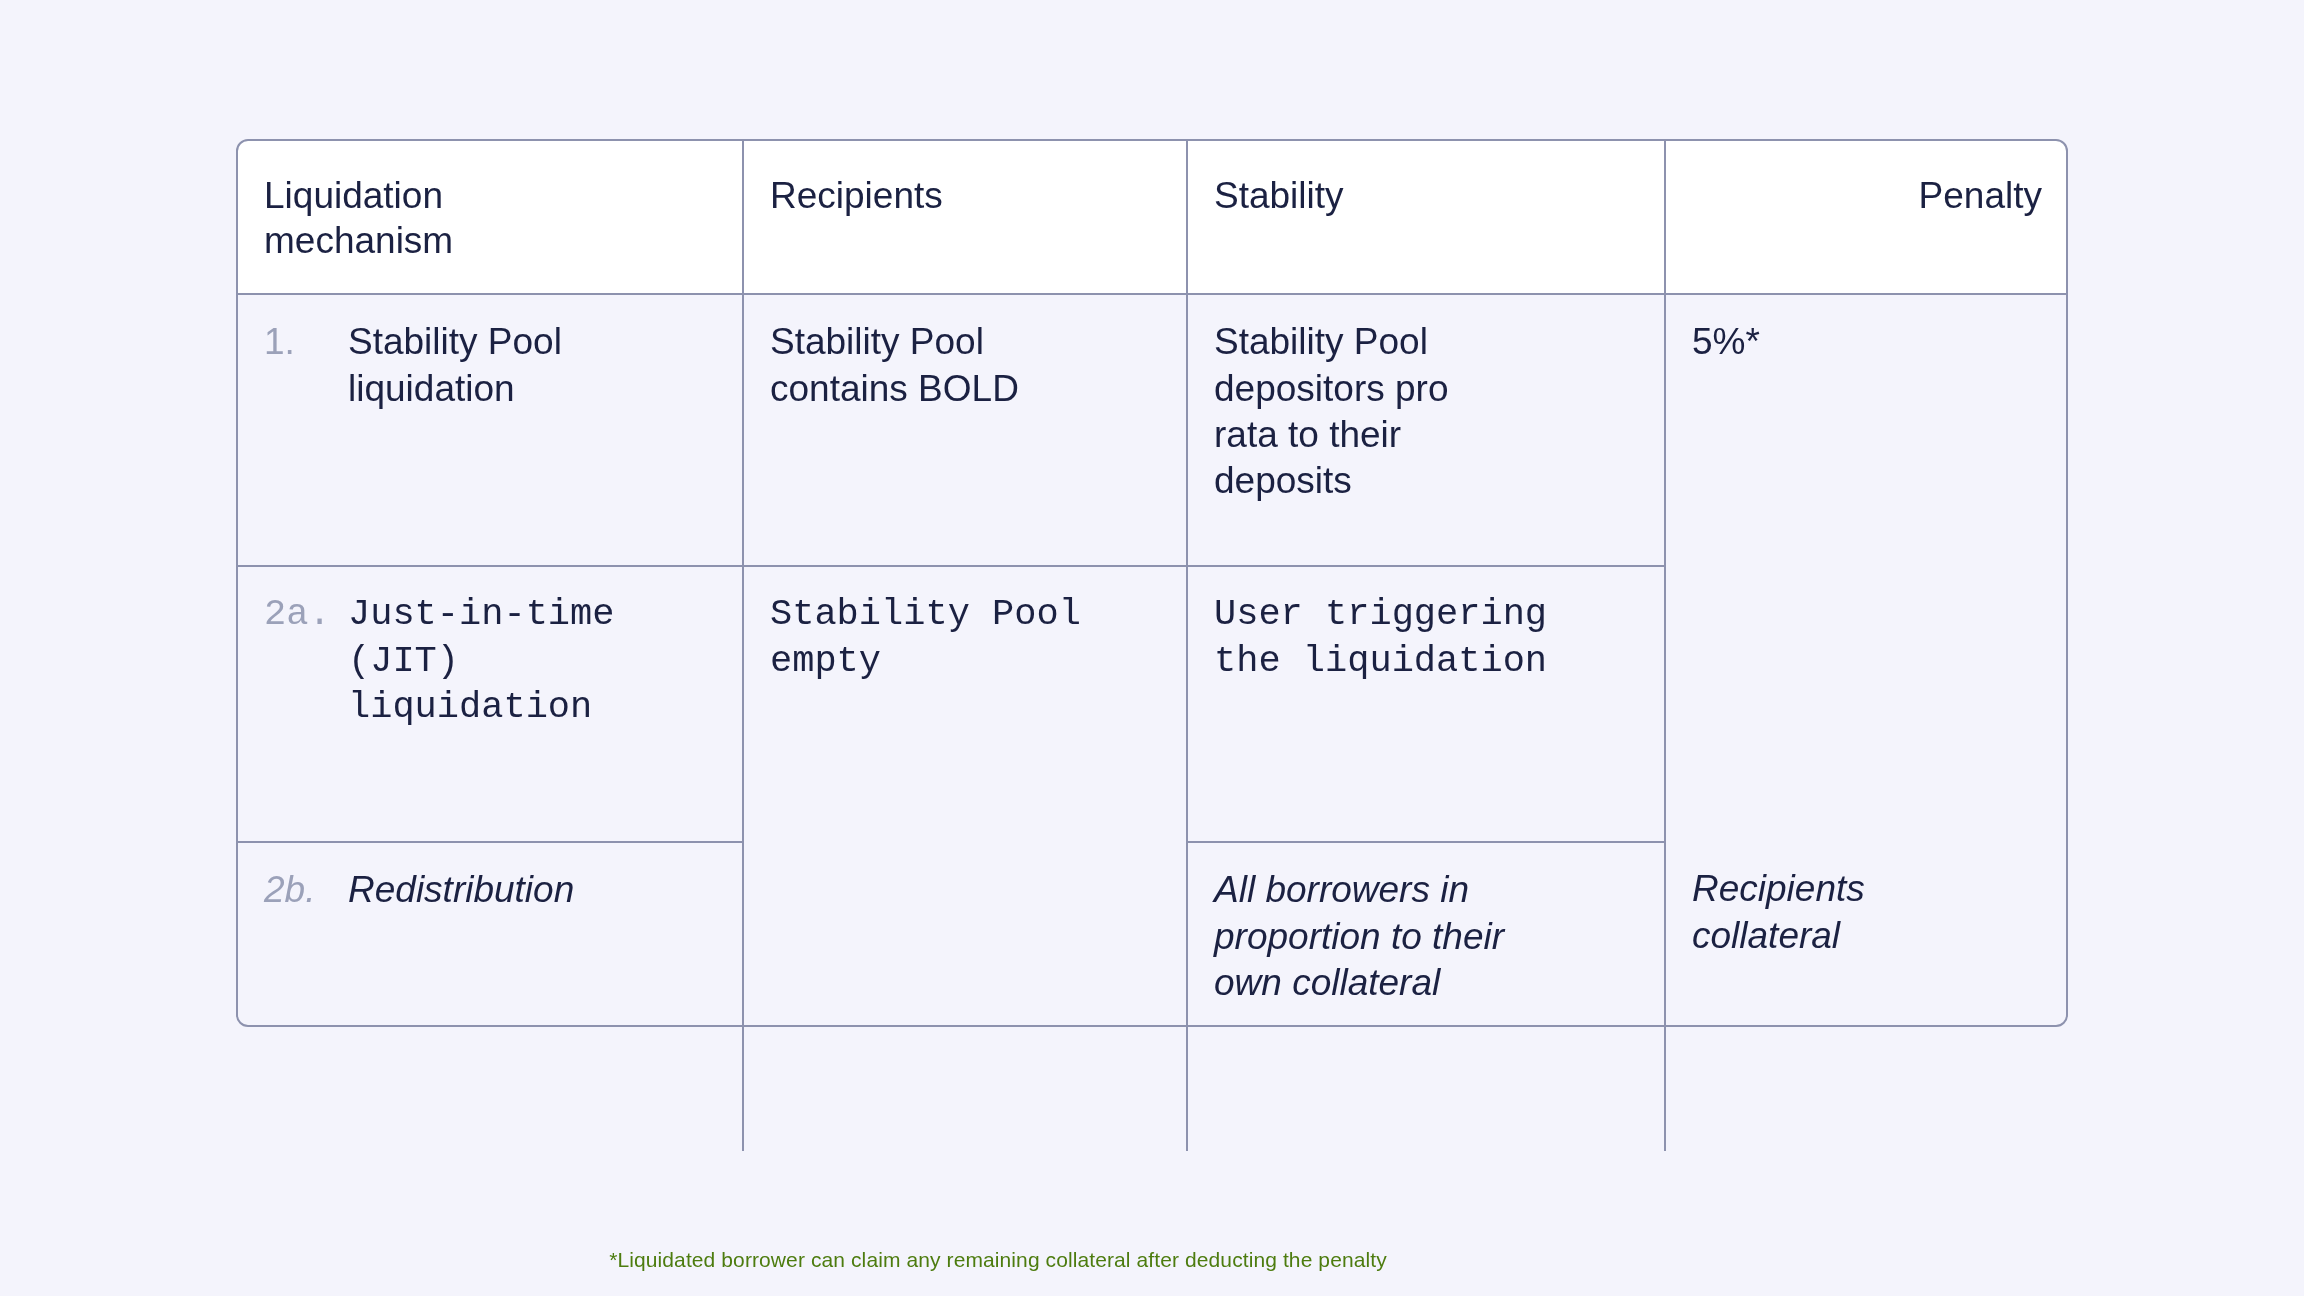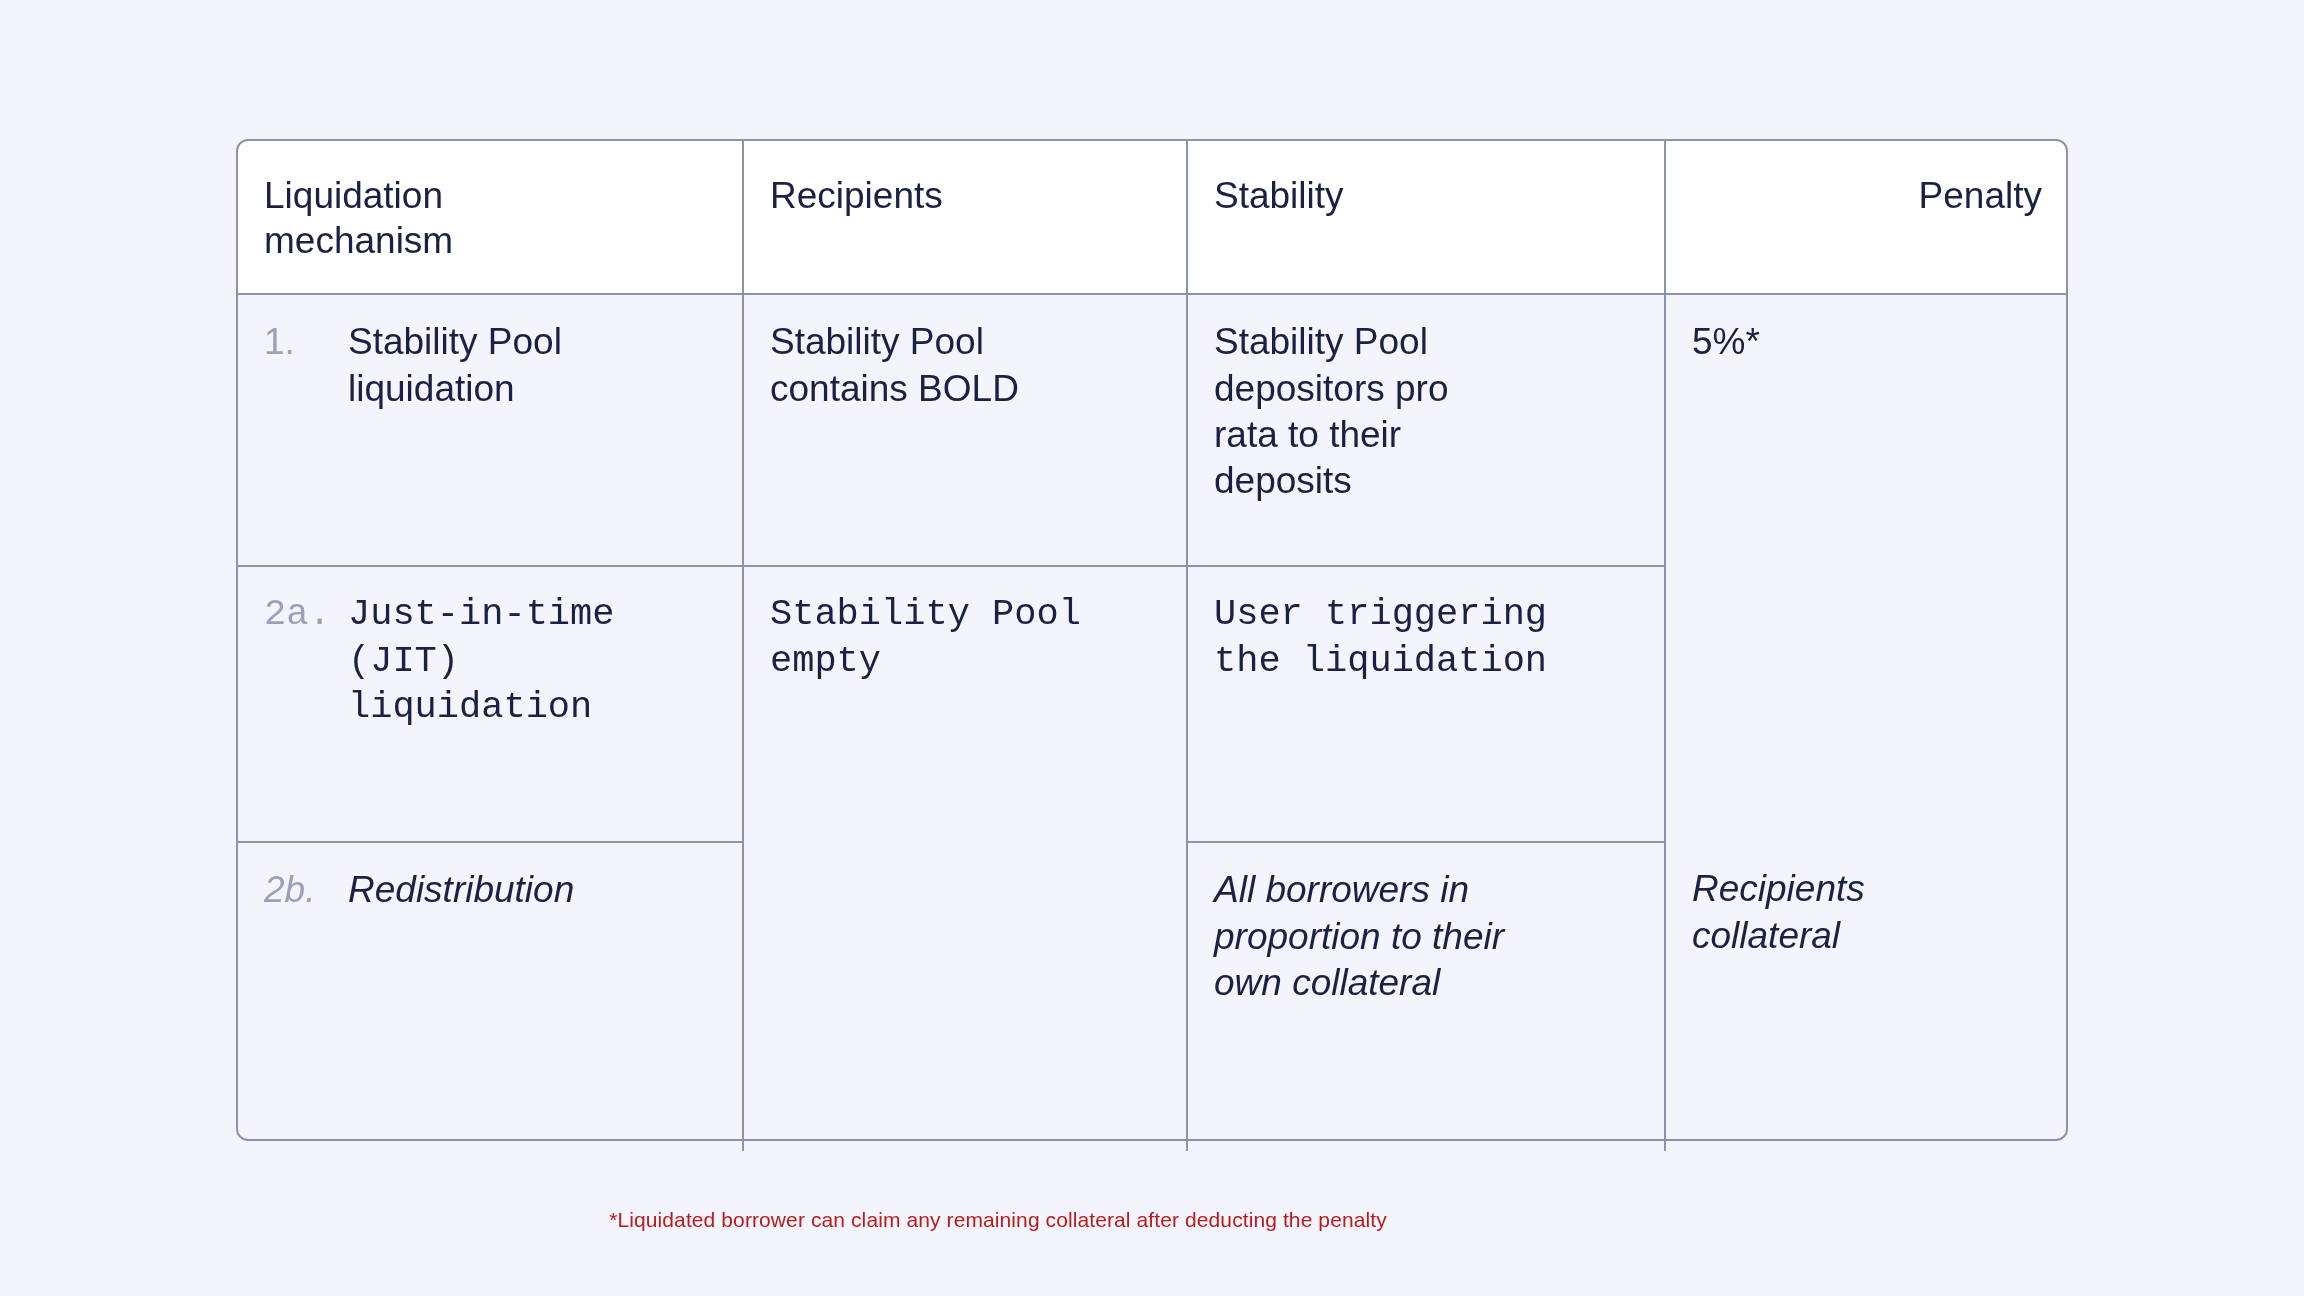--- a/index.html
+++ b/index.html
@@ -22,21 +22,21 @@
     height: 1296px;
     box-sizing: border-box;
   }
 
   
   .table-wrap {
     position: absolute;
     left: 236px;
     top: 139px;
     width: 1832px;
-    height: 1002px;
+    height: 888px;
   }
 
   table.liq-table {
     width: 100%;
     height: 100%;
     border-collapse: collapse;
     table-layout: fixed;
     border: 2px solid #8d92ae;
     border-radius: 12px;
     overflow: hidden;
@@ -120,25 +120,25 @@
 
   .cell-text {
     display: block;
     white-space: pre-line;
   }
 
   
   .footnote {
     position: absolute;
     left: 0;
-    top: 1208px;
+    top: 1248px;
     width: 1996px;
     text-align: center;
     font-size: 21px;
-    color: #b91c1c;
+    color: #4d7c0f;
     letter-spacing: 0.1px;
   }
 </style>
 </head>
 <body>
 
 <div class="page">
 
   <div class="table-wrap">
     <table class="liq-table">

